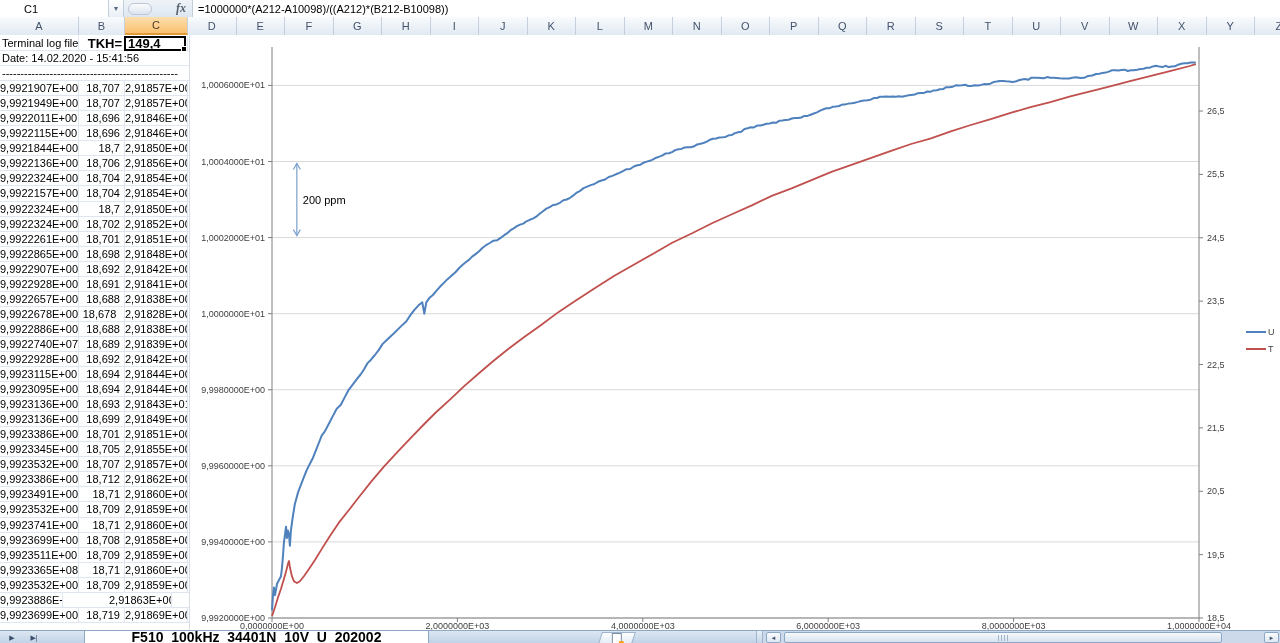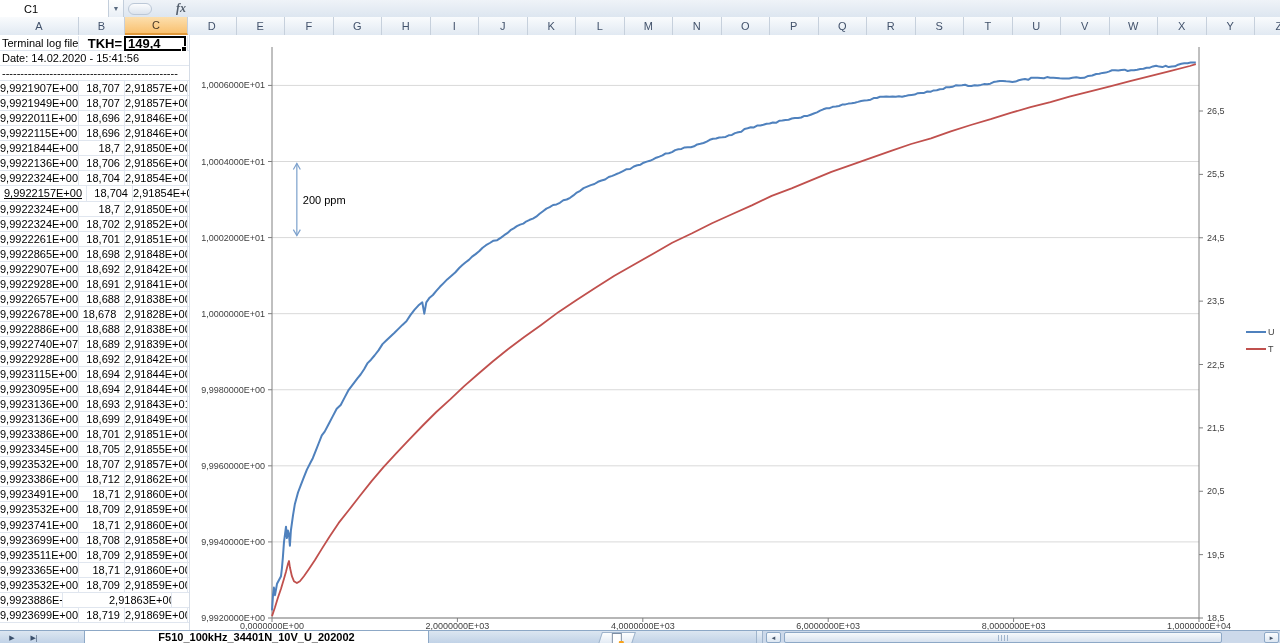--- a/index.html
+++ b/index.html
@@ -34,21 +34,21 @@
   .selbox{position:absolute;left:124px;top:1px;width:62px;height:15px;border:2px solid #000;box-sizing:border-box;}
   .selbox .handle{position:absolute;right:-3px;bottom:-3px;width:4px;height:4px;background:#000;border:1px solid #fff;}
   
   .chart{position:absolute;top:35px;left:189px;width:1091px;height:595px;background:#fff;border-left:1px solid #D5DCE6;overflow:hidden;}
   
   .tab-bar{position:absolute;top:630px;left:0;width:1280px;height:13px;
     background:linear-gradient(#DCE6F1,#BFD1E6);border-top:1px solid #8DA8C6;font-size:9px;}
   .nav-btn{position:absolute;top:1px;width:16px;height:11px;display:flex;align-items:center;justify-content:center;color:#3A4F6B;font-size:7px;cursor:default;}
   .sheet-tab{position:absolute;left:84px;top:0;width:345px;height:13px;background:#fff;
     border:1px solid #8DA8C6;border-top:none;box-sizing:border-box;border-radius:0 0 0 0;
-    display:flex;align-items:center;justify-content:center;font-size:11px;font-weight:bold;color:#000;
+    display:flex;align-items:center;justify-content:center;font-size:14px;font-weight:bold;color:#000;
     transform:skewX(0deg);white-space:nowrap;overflow:hidden;}
   .insert-tab{position:absolute;left:600px;top:1px;width:34px;height:12px;background:linear-gradient(#FDFEFE,#E4ECF5);
     border:1px solid #9FB4CC;box-sizing:border-box;transform:skewX(-18deg);display:flex;align-items:center;justify-content:center;}
   .insert-tab .sheet-ico{width:8px;height:9px;background:#fff;border:1px solid #7E8EA3;position:relative;transform:skewX(18deg);}
   .insert-tab .sheet-ico:after{content:"";position:absolute;right:-3px;bottom:-3px;width:5px;height:5px;background:#F6A21D;border-radius:1px;}
   .tab-splitter{position:absolute;left:756px;top:0;width:7px;height:13px;background:linear-gradient(#E9F0F7,#C2D3E7);border-left:1px solid #9FB4CC;border-right:1px solid #9FB4CC;box-sizing:border-box;}
   .hscroll{position:absolute;left:763px;top:0;width:517px;height:13px;background:#CCD9EA;}
   .scroll-btn{position:absolute;top:1px;width:15px;height:11px;background:linear-gradient(#FAFCFE,#DDE7F2);
     border:1px solid #8DA8C6;box-sizing:border-box;display:flex;align-items:center;justify-content:center;color:#44546A;font-size:6px;border-radius:2px;}
   .scroll-thumb{position:absolute;left:21px;top:1px;width:438px;height:11px;background:linear-gradient(#F6F9FC,#D7E2EF);
@@ -60,20 +60,21 @@
 
 <div class="app">
 
   <div class="formula-bar">
     <div class="name-box">C1</div>
     <div class="name-drop">▼</div>
     <div class="fb-oval">
         <div class="oval"></div>
       </div>
     <div class="fx-btn">fx</div>
+    <div class="formula-field">=1000000*(A212-A10098)/((A212)*(B212-B10098))</div>
   </div>
 
   <div class="col-headers" id="colheaders">
       <div class="col-header" style="width: 79px;">A</div>
       <div class="col-header" style="width: 46px;">B</div>
       <div class="col-header selected" style="width: 63px;">C</div>
       <div class="col-header" style="width: 48.5px;">D</div>
       <div class="col-header" style="width: 48.5px;">E</div>
       <div class="col-header" style="width: 48.5px;">F</div>
       <div class="col-header" style="width: 48.5px;">G</div>
@@ -135,21 +136,21 @@
         <div class="scell num" style="width: 79px;">9,9922136E+00</div>
         <div class="scell num" style="width: 46px;">18,706</div>
         <div class="scell num" style="width: 63px;">2,91856E+00</div>
       </div>
       <div class="srow">
         <div class="scell num" style="width: 79px;">9,9922324E+00</div>
         <div class="scell num" style="width: 46px;">18,704</div>
         <div class="scell num" style="width: 63px;">2,91854E+00</div>
       </div>
       <div class="srow">
-        <div class="scell num" style="width: 87px; text-decoration: underline;">9,9922157E+00</div>
+        <div class="scell num" style="width: 79px;">9,9922157E+00</div>
         <div class="scell num" style="width: 46px;">18,704</div>
         <div class="scell num" style="width: 63px;">2,91854E+00</div>
       </div>
       <div class="srow">
         <div class="scell num" style="width: 79px;">9,9922324E+00</div>
         <div class="scell num" style="width: 46px;">18,7</div>
         <div class="scell num" style="width: 63px;">2,91850E+00</div>
       </div>
       <div class="srow">
         <div class="scell num" style="width: 79px;">9,9922324E+00</div>
@@ -260,21 +261,21 @@
         <div class="scell num" style="width: 79px;">9,9923699E+00</div>
         <div class="scell num" style="width: 46px;">18,708</div>
         <div class="scell num" style="width: 63px;">2,91858E+00</div>
       </div>
       <div class="srow">
         <div class="scell num" style="width: 79px;">9,9923511E+00</div>
         <div class="scell num" style="width: 46px;">18,709</div>
         <div class="scell num" style="width: 63px;">2,91859E+00</div>
       </div>
       <div class="srow">
-        <div class="scell num" style="width: 79px;">9,9923365E+00</div>
+        <div class="scell num" style="width: 79px;">9,9923365E+08</div>
         <div class="scell num" style="width: 46px;">18,71</div>
         <div class="scell num" style="width: 63px;">2,91860E+00</div>
       </div>
       <div class="srow">
         <div class="scell num" style="width: 79px;">9,9923532E+00</div>
         <div class="scell num" style="width: 46px;">18,709</div>
         <div class="scell num" style="width: 63px;">2,91859E+00</div>
       </div>
       <div class="srow">
         <div class="scell num" style="width: 63px;">9,9923886E+00</div>

